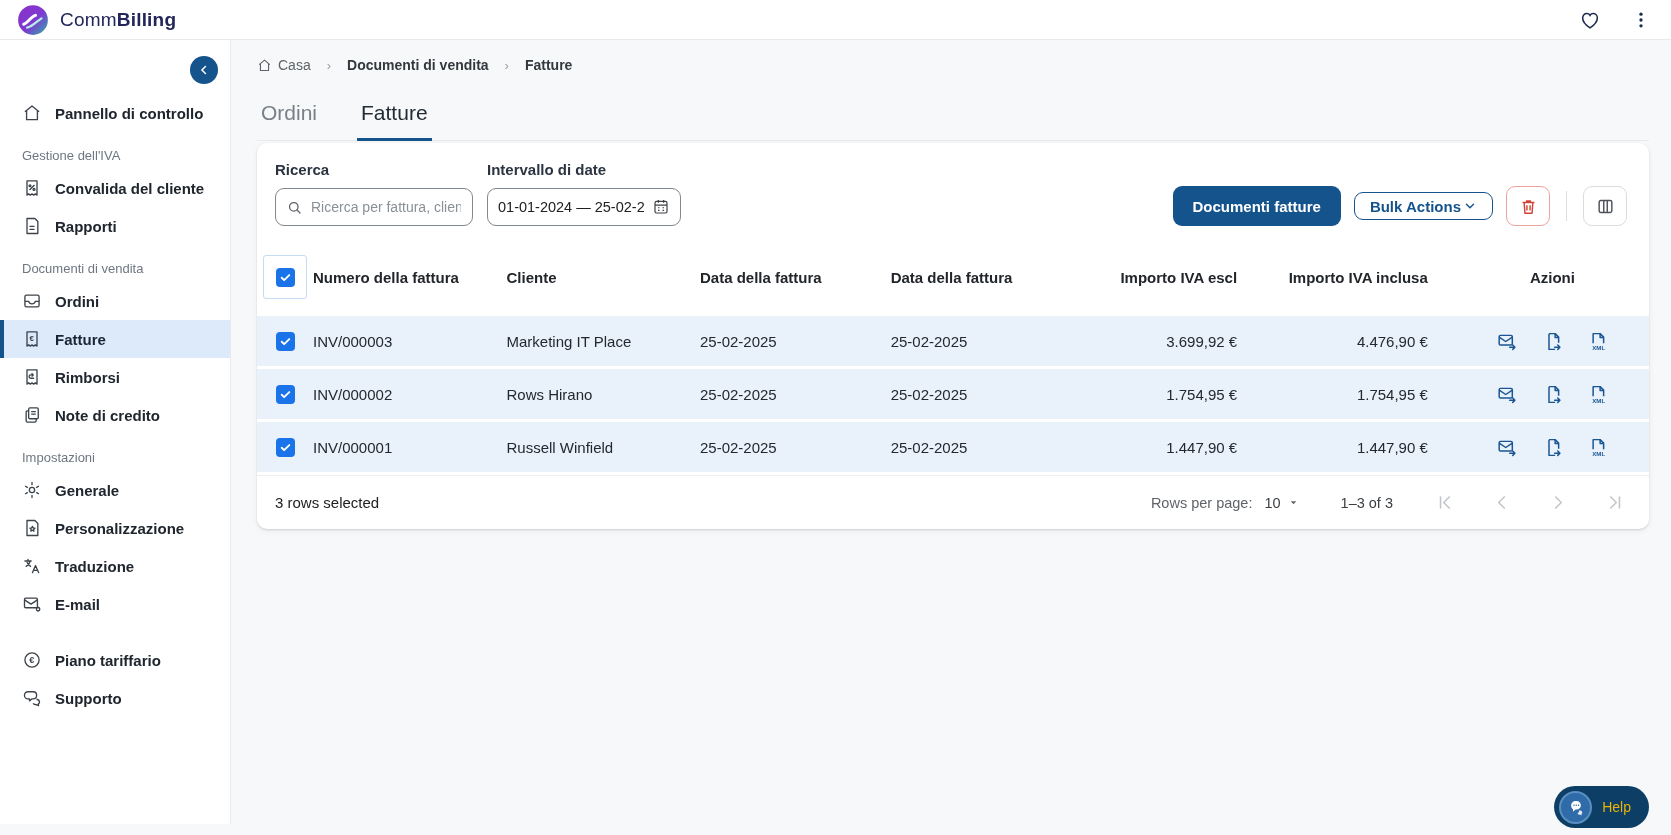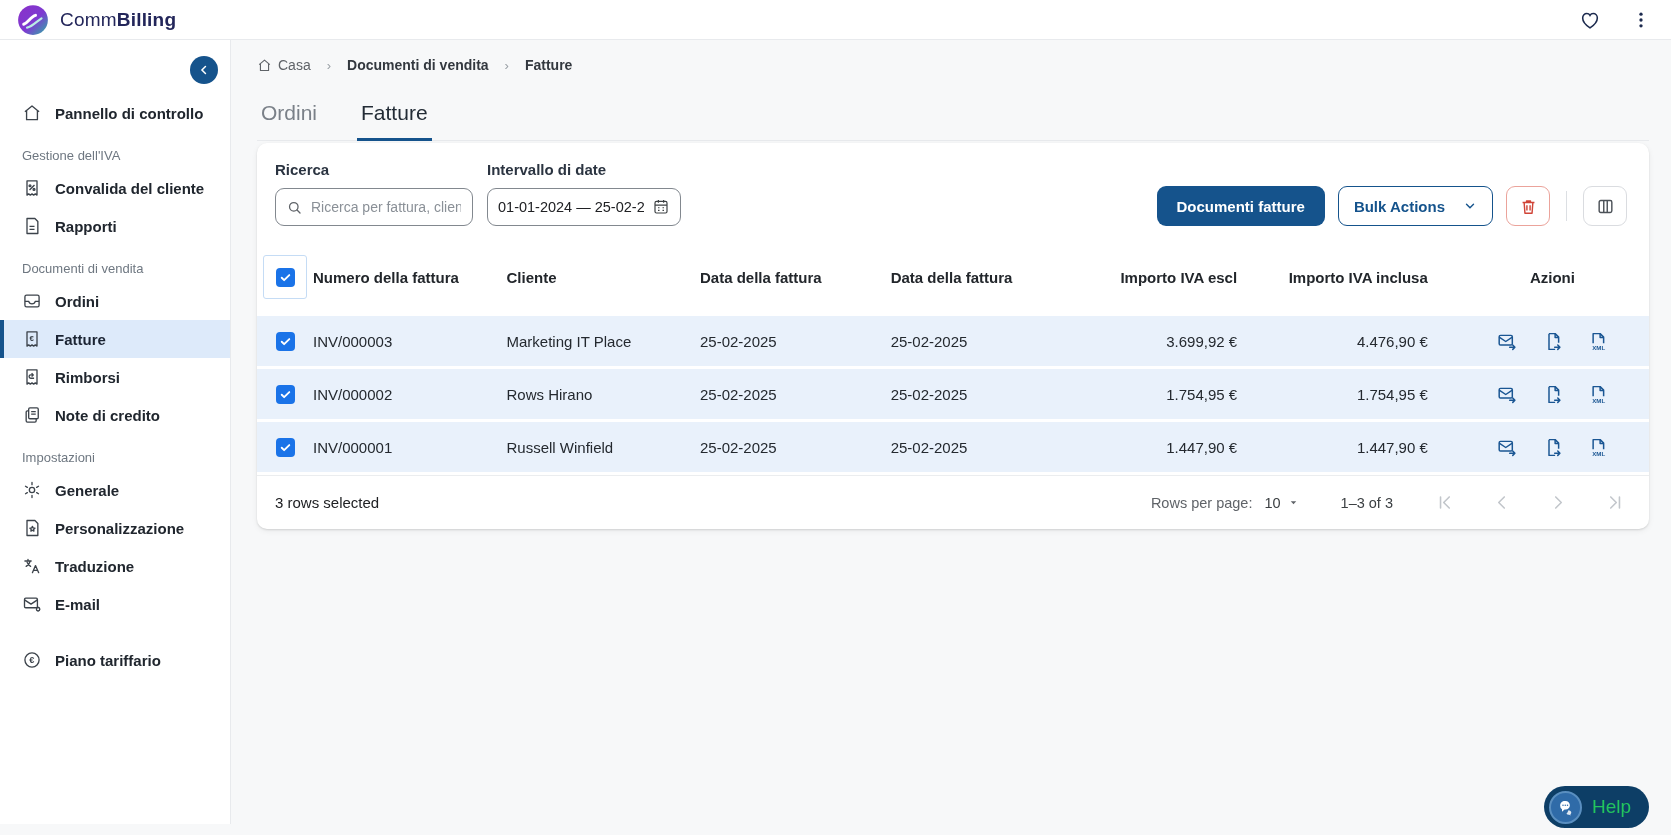--- a/index.html
+++ b/index.html
@@ -53,23 +53,23 @@
   .search-box { width:198px; }
   .search-box input { border:none; outline:none; font-size:14px; color:#202124; width:150px;
                       font-family:"Liberation Sans","DejaVu Sans",sans-serif; }
   .search-box input::placeholder { color:#8a9097; }
   .date-box { width:194px; cursor:pointer; }
   .date-text { font-size:14.5px; color:#202124; white-space:nowrap; overflow:hidden; flex:1; }
   .tool-buttons { display:flex; align-items:center; gap:13px; }
   .btn-primary { height:40px; border:none; border-radius:9px; background:#15538c; color:#fff;
                  font-size:15px; font-weight:bold; padding:0 20px; cursor:pointer;
                  font-family:"Liberation Sans","DejaVu Sans",sans-serif; }
-  .btn-outline { height:40px; border:1.4px solid #15538c; border-radius:9px; background:#fff; color:#15538c;
+  .btn-outline { height:28px; border:1.4px solid #15538c; border-radius:9px; background:#fff; color:#15538c;
                  font-size:15px; font-weight:bold; padding:0 15px; cursor:pointer;
-                 display:flex; align-items:center; gap:18px;
+                 display:flex; align-items:center; gap:2px;
                  font-family:"Liberation Sans","DejaVu Sans",sans-serif; }
   .btn-icon { width:44px; height:40px; border-radius:9px; background:#fff; cursor:pointer;
               display:flex; align-items:center; justify-content:center; }
   .btn-trash { border:1.4px solid #eba39b; color:#d04437; }
   .btn-cols { border:1.4px solid #dadce0; color:#4b5157; }
   .vdivider { width:1px; height:30px; background:#dcdfe3; margin:0 3px; }
 
   
   table { width:100%; border-collapse:separate; border-spacing:0 3px; font-size:15px; }
   th { text-align:left; color:#22262b; font-weight:bold; padding:10px 0 14px 0; }
@@ -94,21 +94,21 @@
   .rpp-value { display:flex; align-items:center; gap:7px; color:#3c4043; cursor:pointer; }
   .range { font-size:14.5px; color:#3c4043; }
   .pag-nav { display:flex; align-items:center; gap:38px; color:#c2c6cb; }
   .pag-nav span { display:flex; cursor:default; }
 
   
   .help-btn { position:absolute; right:22px; bottom:7px; height:42px; border-radius:22px; background:#0d3e66;
               border:none; display:flex; align-items:center; gap:10px; padding:0 18px 0 5px; cursor:pointer; }
   .help-circle { width:33px; height:33px; border-radius:50%; background:#2f6ba8; border:2px solid #5a8fc0;
                  display:flex; align-items:center; justify-content:center; }
-  .help-label { color:#22c55e; font-size:19px; }
+  .help-label { color:#eab308; font-size:14px; }
 
   svg { display:block; }
 </style>
 </head>
 <body>
 
 <div class="app">
 
   <header class="topbar">
     <div class="brand">
@@ -278,20 +278,29 @@
 
       <div class="nav-item">
         <span class="nico">
           <svg width="20" height="20" viewBox="0 0 24 24" fill="none" stroke="currentColor" stroke-width="1.6">
               <circle cx="12" cy="12" r="8.5"></circle>
               <text x="8.6" y="16" font-size="11" fill="currentColor" stroke="none" font-family="Liberation Sans, sans-serif">€</text>
             </svg>
         </span>
         <span>Piano tariffario</span>
       </div>
+      <div class="nav-item">
+        <span class="nico">
+          <svg width="20" height="20" viewBox="0 0 24 24" fill="none" stroke="currentColor" stroke-width="1.6" stroke-linejoin="round">
+              <path d="M7 4.5h6.5a4 4 0 0 1 4 4v.5a4 4 0 0 1-4 4H12l-3 2.5V13H7a4 4 0 0 1-4-4v-.5a4 4 0 0 1 4-4z"></path>
+              <path d="M17.5 13.5c2 .4 3.5 1.7 3.5 3.3 0 1-.6 1.9-1.5 2.5l.4 2-2.2-1.2a6 6 0 0 1-.7 0c-1.6 0-3-.7-3.7-1.7"></path>
+            </svg>
+        </span>
+        <span>Supporto</span>
+      </div>
     </aside>
 
     <main class="main">
 
       <div class="breadcrumb">
         <span class="crumb-home">
           <span>
             <svg width="15" height="15" viewBox="0 0 24 24" fill="none" stroke="currentColor" stroke-width="1.8" stroke-linejoin="round">
                 <path d="M3.5 10.5 12 3.5l8.5 7"></path>
                 <path d="M5.5 9v11h13V9"></path>

